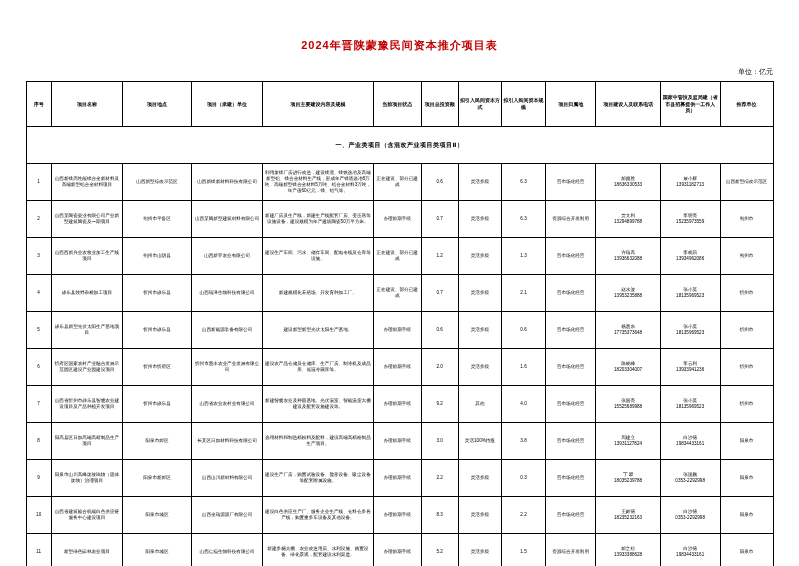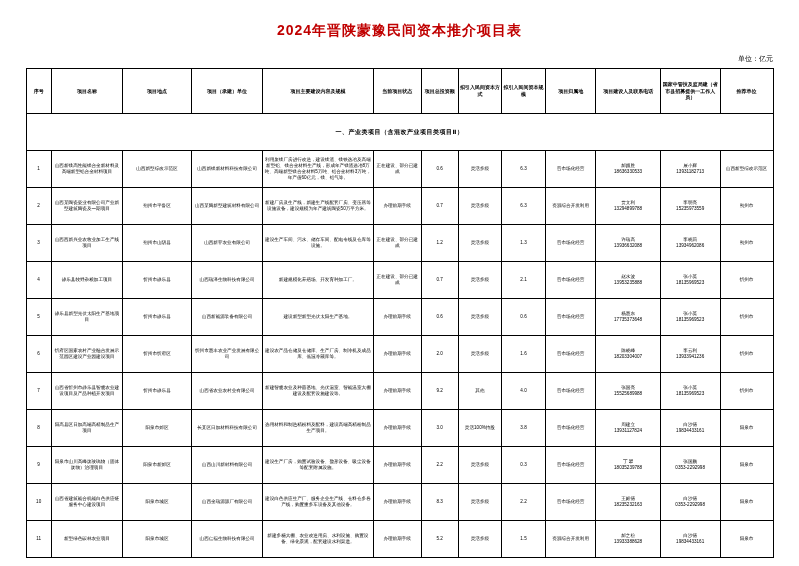--- a/index.html
+++ b/index.html
@@ -13,23 +13,23 @@
   .page{
     position:relative;
     width:799px;height:566px;
     box-sizing:border-box;
     padding:0;
   }
   .doc-title{
     text-align:center;
     color:#c00000;
     font-weight:bold;
-    font-size:14px;
+    font-size:11px;
     letter-spacing:1px;
-    margin-top:22px;
+    margin-top:38px;
   }
   .unit-line{
     text-align:right;
     font-size:7px;
     margin:14px 26px 4px 0;
   }
   table.main{
     border-collapse:collapse;
     width:748px;
     margin:0 auto;

